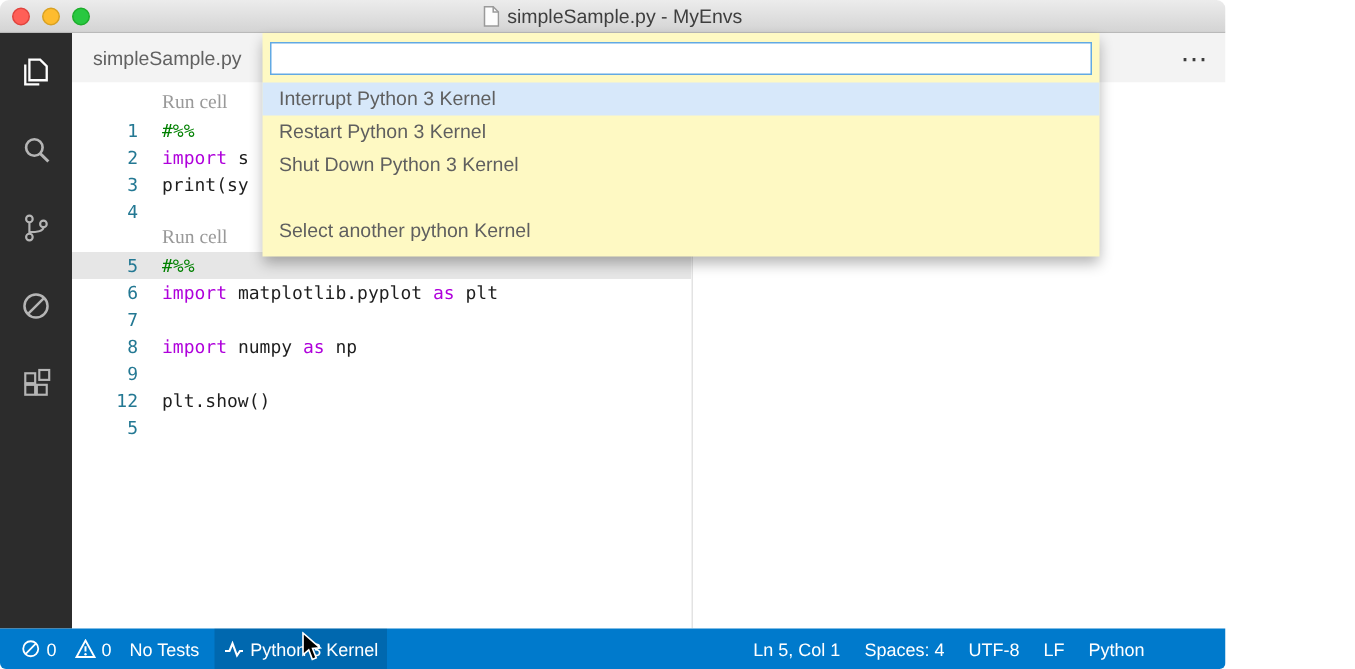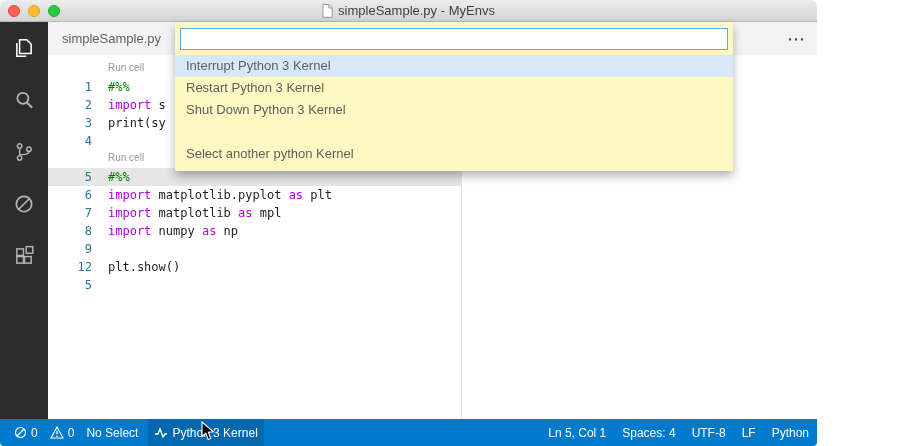--- a/index.html
+++ b/index.html
@@ -37,21 +37,21 @@
                   align-items:center; font-size:18px; color:#3c3c3c; cursor:default; }
   .editor { flex:1; position:relative; background:#fff; overflow:hidden; }
   .vruler { position:absolute; left:413px; top:0; bottom:0; width:1px; background:#e3e3e3; }
   .rows { position:relative; padding-top:5px; }
   .row { display:flex; height:18px; line-height:18px;
          font-family:"DejaVu Sans Mono","Liberation Mono",monospace; font-size:12px; }
   .row.hl { background:linear-gradient(to right, var(--cell-highlight,#e6e6e6) 0px,
             var(--cell-highlight,#e6e6e6) 413px, rgba(0,0,0,0) 413px); }
   .ln { width:44px; flex:none; text-align:right; color:#237893; }
   .codetext { margin-left:16px; white-space:pre; color:#1e1e1e; }
-  .codelens { margin-left:16px; font-family:Liberation Sans, sans-serif; font-size:10px;
+  .codelens { margin-left:16px; font-family:Liberation Serif, serif; font-size:13px;
               line-height:16px; color:#999999; cursor:pointer; }
   .tok-kw      { color:var(--keyword,#af00db); }
   .tok-comment { color:var(--comment,#008000); }
   .tok-num     { color:var(--number,#098658); }
   .tok-plain   { color:#1e1e1e; }
 
   
   .quickpick { position:absolute; left:175px; top:22px; width:558px; background:#fef9c3;
                box-shadow:0 5px 9px rgba(0,0,0,0.3); z-index:50; padding-bottom:6px; }
   .qp-input-wrap { padding:6px 5px 5px 5px; }
@@ -62,21 +62,21 @@
              color:#5f5f5f; cursor:pointer; white-space:nowrap; }
   .qp-item.selected { background:var(--selection-bg,#d7e8fa); }
   .qp-sep { height:22px; }
 
   
   .statusbar { position:absolute; left:0; right:0; bottom:0; height:27px;
                background:var(--statusbar-bg,#007acc); display:flex; align-items:center;
                color:#fff; font-size:12px; z-index:30; }
   .sb-left { display:flex; align-items:center; height:100%; padding-left:8px; }
   .sb-right { margin-left:auto; display:flex; align-items:flex-start; height:100%;
-              }
+              padding-right:46px; }
   .sb-item { display:flex; align-items:center; gap:4px; padding:0 6px; height:100%;
              cursor:pointer; white-space:nowrap; }
   .sb-right .sb-item { padding:0 8px; }
   .sb-item.kernel { background:rgba(0,0,0,0.14); margin-left:4px; }
 
   .mouse-cursor { position:absolute; left:201px; top:421px; z-index:99; pointer-events:none; }
 </style>
 </head>
 <body>
 
@@ -173,21 +173,20 @@
           <div class="row hl">
             <div class="ln">5</div>
             <div class="codetext"><span class="tok-comment">#%%</span></div>
           </div>
           <div class="row">
             <div class="ln">6</div>
             <div class="codetext"><span class="tok-kw">import</span><span class="tok-plain"> matplotlib.pyplot </span><span class="tok-kw">as</span><span class="tok-plain"> plt</span></div>
           </div>
           <div class="row">
             <div class="ln">7</div>
-            <div class="codetext"><span class="tok-kw">import</span><span class="tok-plain"> matplotlib </span><span class="tok-kw">as</span><span class="tok-plain"> mpl</span></div>
           </div>
           <div class="row">
             <div class="ln">8</div>
             <div class="codetext"><span class="tok-kw">import</span><span class="tok-plain"> numpy </span><span class="tok-kw">as</span><span class="tok-plain"> np</span></div>
           </div>
           <div class="row">
             <div class="ln">9</div>
             <div class="codetext"></div>
           </div>
           <div class="row">
@@ -226,21 +225,21 @@
       </div>
       <div class="sb-item">
         <svg width="14" height="13" viewBox="0 0 14 13">
           <path d="M7 1 L13 12 H1 Z" fill="none" stroke="#ffffff" stroke-width="1.2"></path>
           <line x1="7" y1="4.8" x2="7" y2="8.3" stroke="#ffffff" stroke-width="1.3"></line>
           <circle cx="7" cy="10.2" r="0.8" fill="#ffffff"></circle>
         </svg>
         <span>0</span>
       </div>
       <div class="sb-item">
-        <span>No Select</span>
+        <span>No Tests</span>
       </div>
       <div class="sb-item kernel">
         <svg width="14" height="12" viewBox="0 0 14 12">
           <path d="M1 7 H4 L6 2 L9 10 L11 7 H13" fill="none" stroke="#ffffff" stroke-width="1.4"></path>
         </svg>
         <span>Python 3 Kernel</span>
       </div>
     </div>
     <div class="sb-right">
       <div class="sb-item">

